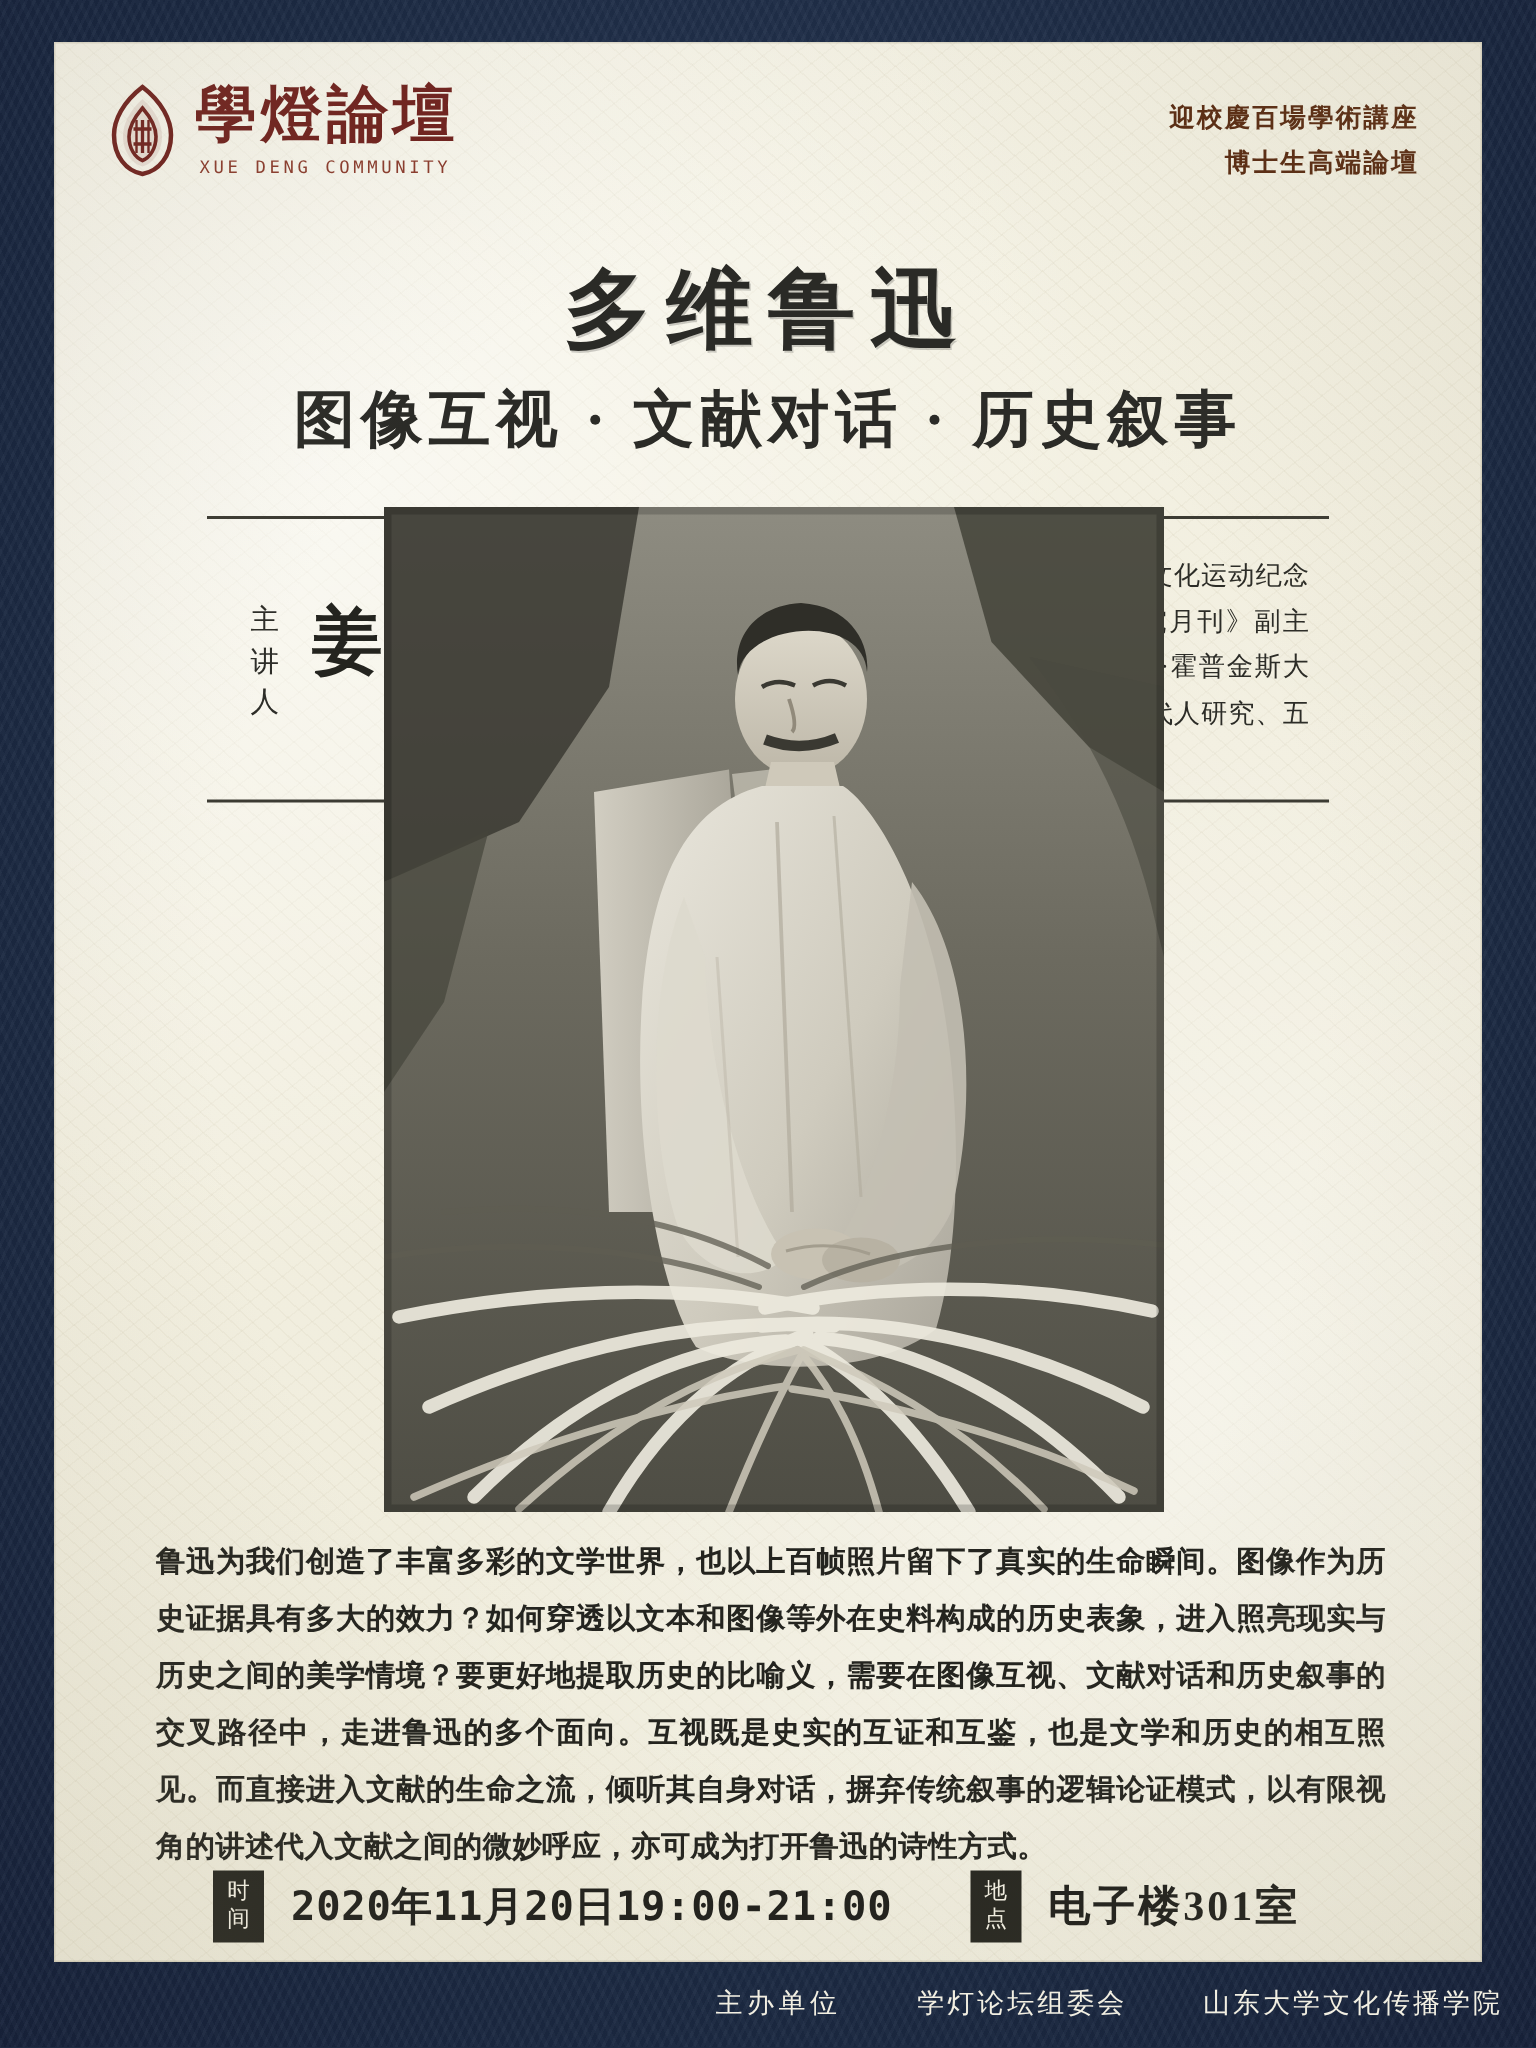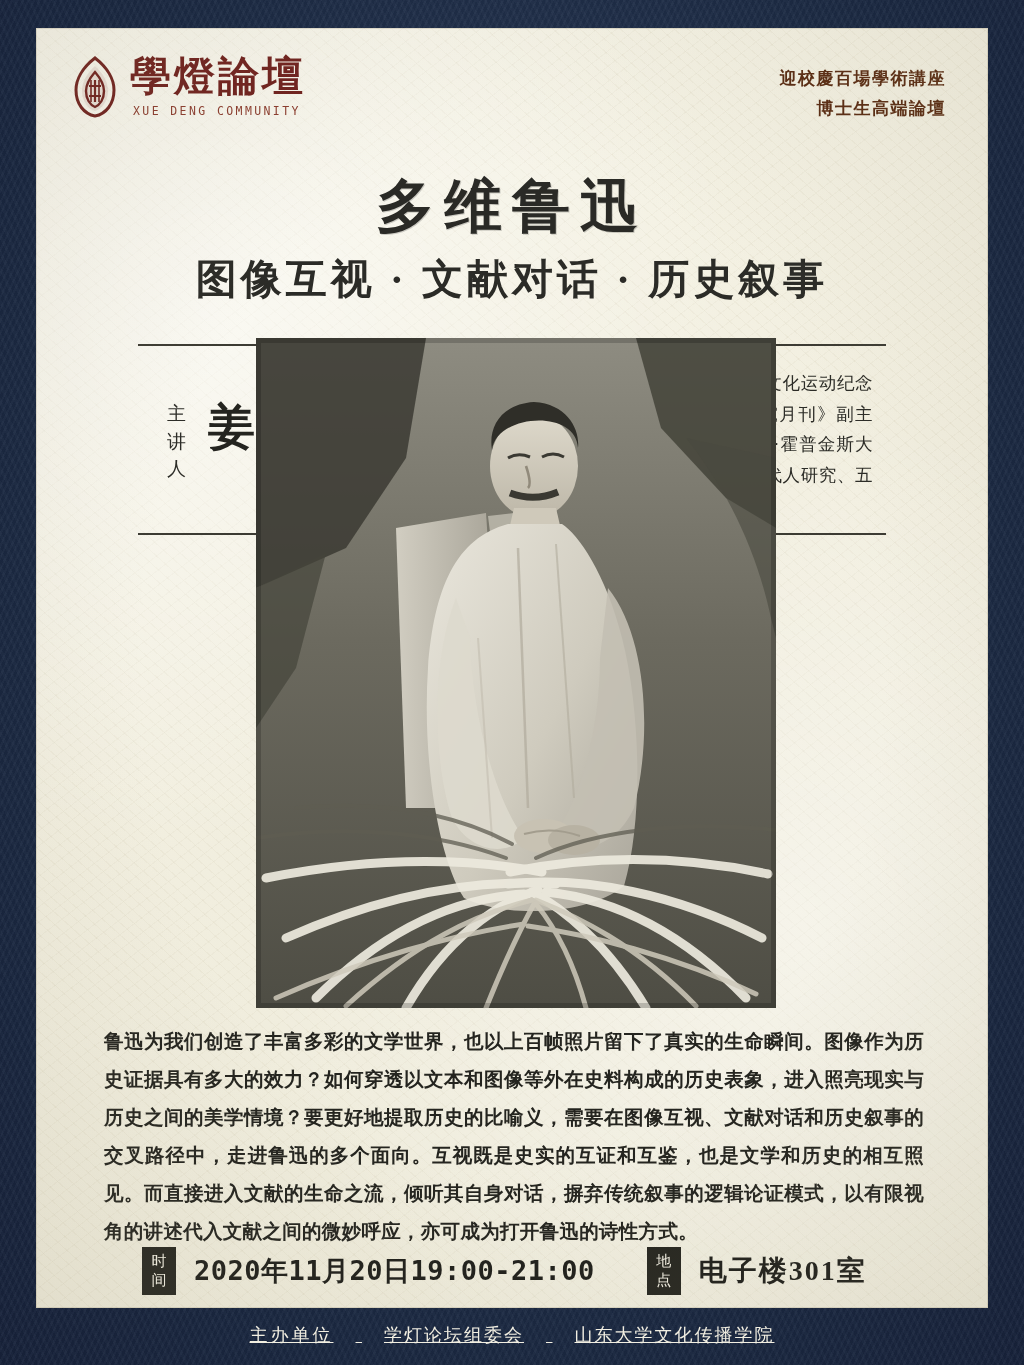--- a/index.html
+++ b/index.html
@@ -240,26 +240,25 @@
     letter-spacing: 2px;
   }
   .info-gap { width: 52px; }
 
   
   .footer {
     position: absolute;
     left: 0;
     bottom: 18px;
     width: 1024px;
-    text-align: center;
+    text-align: right;
     color: #f2efe2;
     font-size: 18px;
     letter-spacing: 2px;
     font-family: "Liberation Serif", "DejaVu Serif", serif;
-    text-decoration: underline;
   }
   .footer span { margin: 0 22px; }
   .footer .f-label { letter-spacing: 3px; }
 </style>
 </head>
 <body>
 
 <div class="poster">
 
   <div class="paper">

